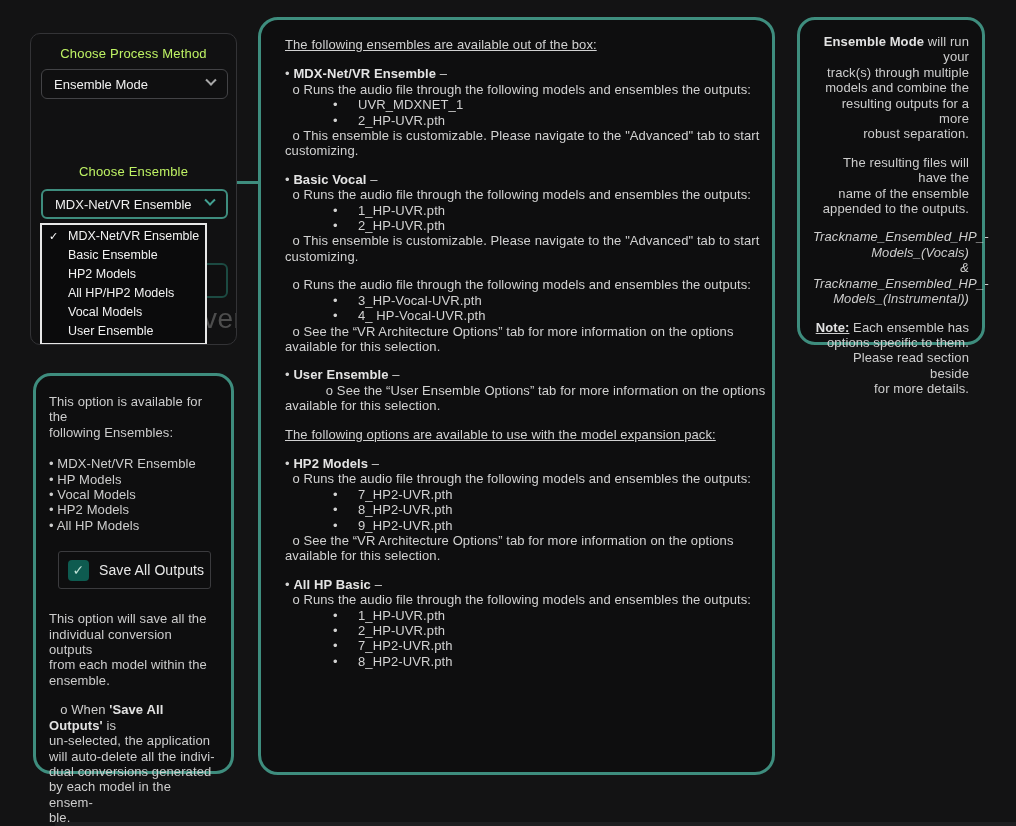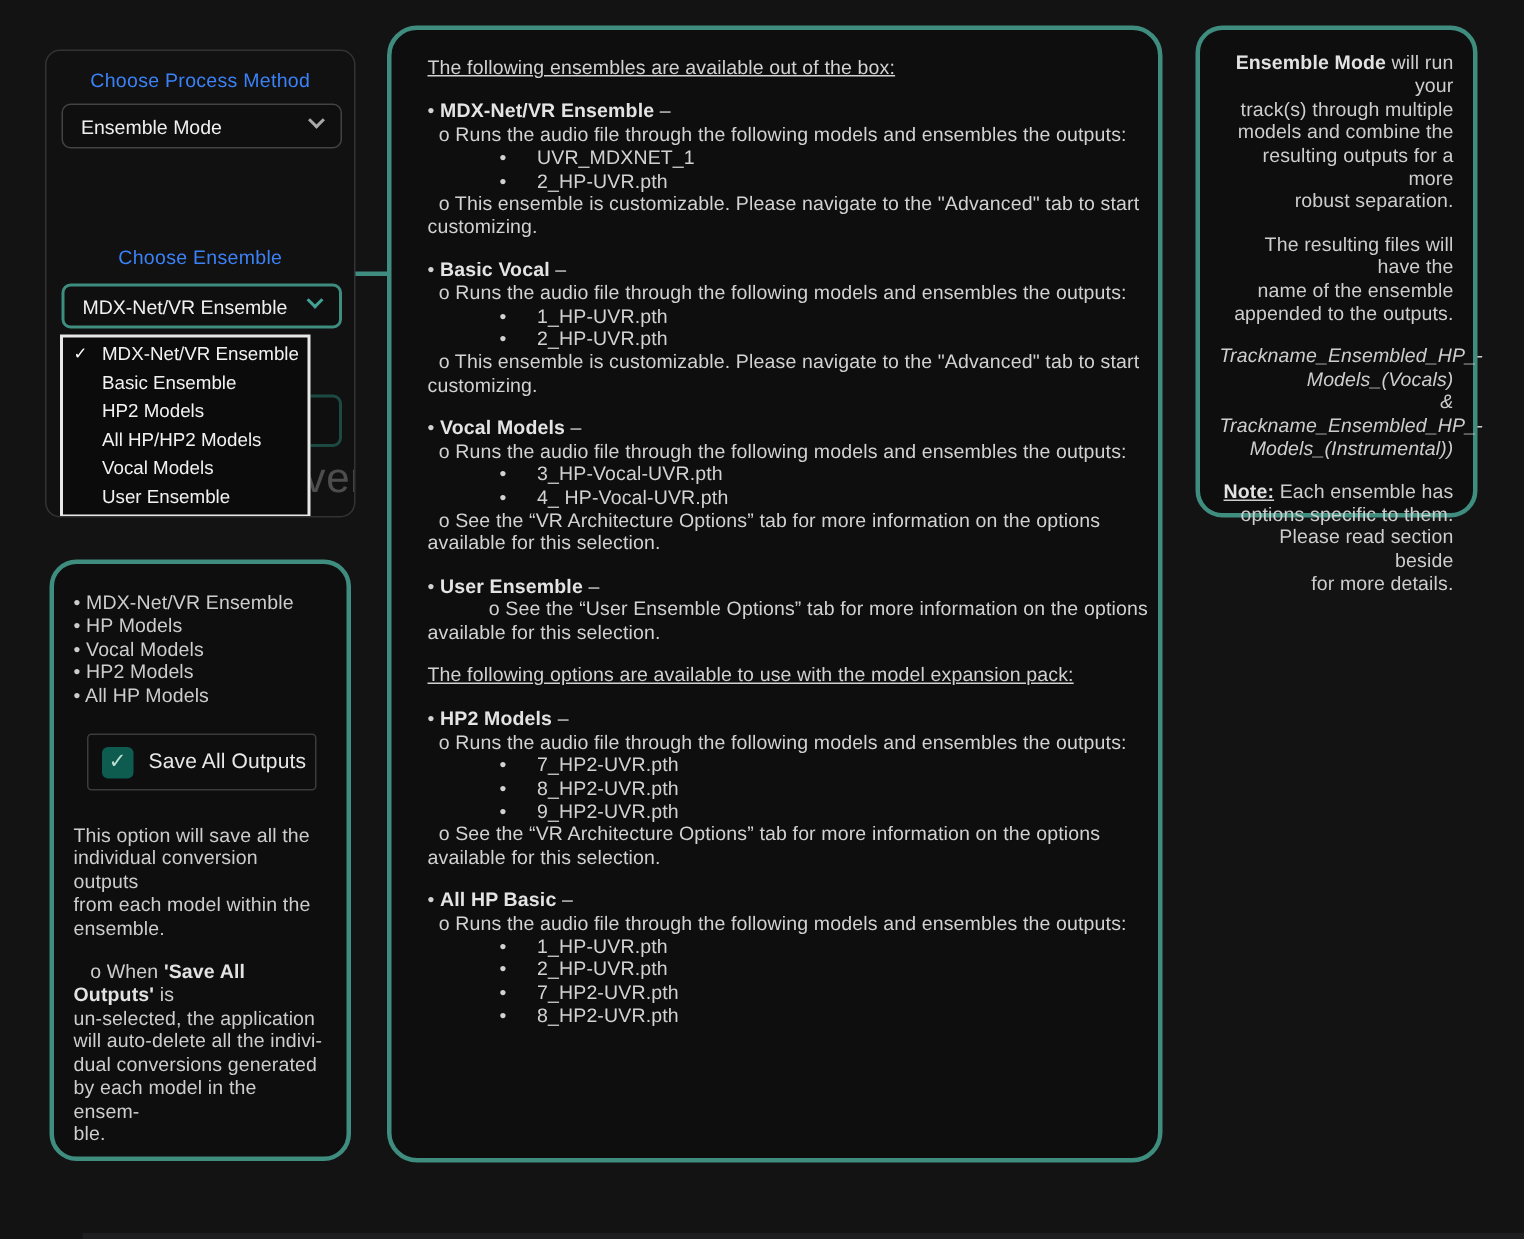--- a/index.html
+++ b/index.html
@@ -11,21 +11,21 @@
     color:#cccccc;
   }
   
   .panel-tl {
     position:absolute; left:30px; top:33px; width:207px; height:312px;
     background:#111112; border:1px solid #333336; border-radius:10px;
     overflow:hidden;
   }
   .sel-title {
     position:absolute; left:0; width:100%; text-align:center;
-    color:#3b82f6; font-size:13px; letter-spacing:.2px;
+    color:#bef264; font-size:13px; letter-spacing:.2px;
   }
   .t1 { top:12px; }
   .t2 { top:130px; }
   .dropdown {
     position:absolute; left:10px; width:187px; height:30px;
     border-radius:6px; background:#0f0f10;
     display:flex; align-items:center; justify-content:space-between;
     padding:0 12px; font-size:13px; color:#f0f0f0; cursor:pointer;
   }
   .dd-gray { top:35px; border:1px solid #434346; }
@@ -134,20 +134,21 @@
     <span class="check"></span><span class="opt-label">Vocal Models</span>
   </div>
 
   <div class="dd-item">
     <span class="check"></span><span class="opt-label">User Ensemble</span>
   </div>
 </div>
   </section>
 
   <section class="panel bl">
+    <div class="para">This option is available for the<br>following Ensembles:</div>
     <div class="para list-para">• MDX-Net/VR Ensemble<br>• HP Models<br>• Vocal Models<br>• HP2 Models<br>• All HP Models</div>
     <div class="chk-box">
       <span class="chk">✓</span>
       <span class="chk-label">Save All Outputs</span>
     </div>
     <div class="para desc">This option will save all the<br>individual conversion outputs<br>from each model within the<br>ensemble.</div>
     <div class="para">&nbsp;&nbsp;&nbsp;o When <b>'Save All Outputs'</b> is<br>un-selected, the application<br>will auto-delete all the indivi-<br>dual conversions generated<br>by each model in the ensem-<br>ble.</div>
   </section>
 
   <section class="panel center">
@@ -182,21 +183,20 @@
 
   <div class="model-row">
     <span class="mdot">•</span>
               <span class="mname">2_HP-UVR.pth</span>
   </div>
 </div>
     <div class="sec-outro">&nbsp;&nbsp;o This ensemble is customizable. Please navigate to the "Advanced" tab to start<br>customizing.</div>
   </div>
 
   <div class="blk section">
-    <div class="sec-title">• <b>Vocal Models</b> –</div>
     <div class="sec-intro">&nbsp;&nbsp;o Runs the audio file through the following models and ensembles the outputs:</div>
     <div class="models">
   <div class="model-row">
     <span class="mdot">•</span>
               <span class="mname">3_HP-Vocal-UVR.pth</span>
   </div>
 
   <div class="model-row">
     <span class="mdot">•</span>
               <span class="mname">4_ HP-Vocal-UVR.pth</span>

